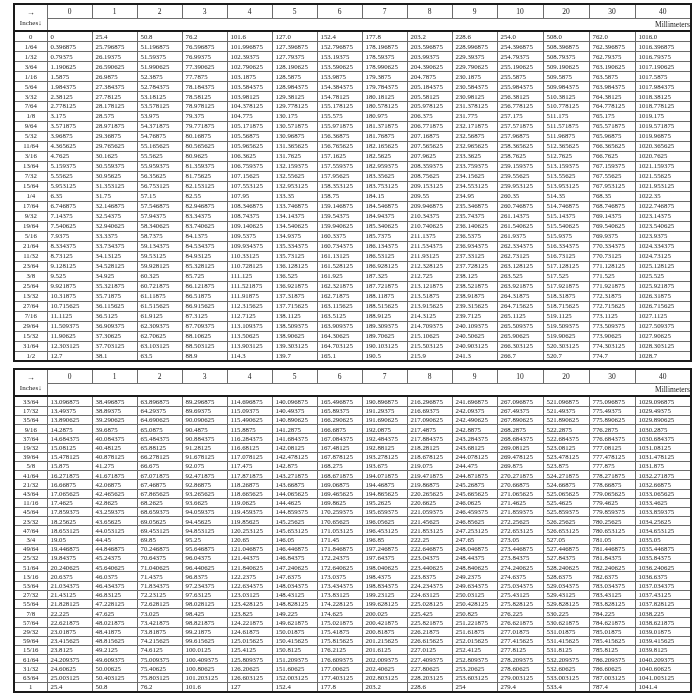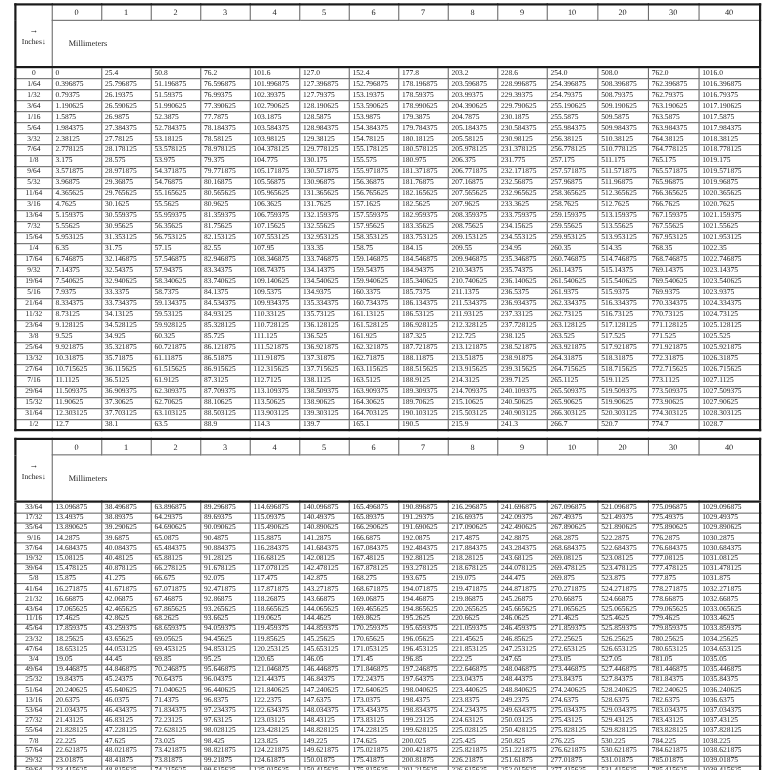--- a/index.html
+++ b/index.html
@@ -27,21 +27,21 @@
   col.c-std{width:45px;}
   col.c-mid{width:46px;}
   col.c-wide{width:56px;}
   
   thead{border-bottom:2px solid #1a1a1a;}
   thead th.colnum{
     font-size:7.5px;height:13px;text-align:center;padding:0;
     border-bottom:1px solid #6e6e6e;
   }
   thead th.unit{
-    font-size:7.5px;height:11px;text-align:left;padding:15px;
+    font-size:7.5px;height:11px;text-align:right;padding:0;
   }
   th.corner{vertical-align:middle;padding:0;text-align:center;}
   .corner .arrow{font-size:8px;line-height:11px;}
   .corner .inches{font-size:7px;line-height:11px;}
   
   tbody th.rowlabel{
     font-size:6.8px;text-align:center;padding:0 1px;line-height:7.8px;
   }
   tbody td.val{
     font-size:6.8px;text-align:left;

